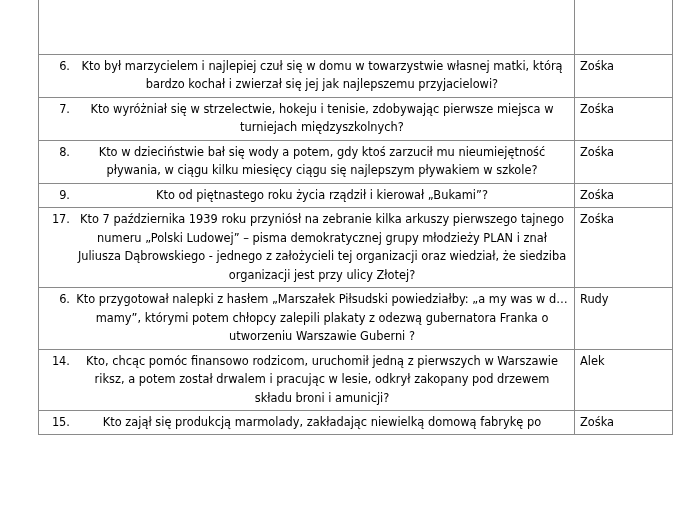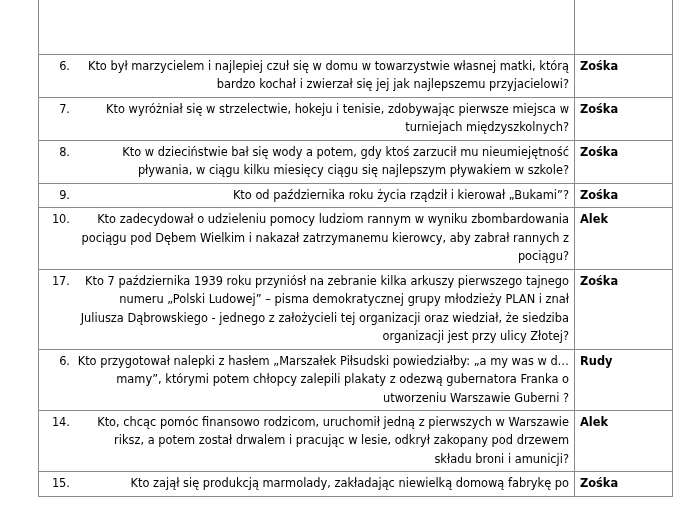--- a/index.html
+++ b/index.html
@@ -42,37 +42,36 @@
     vertical-align: top;
     padding: 2px 5px 3px 5px;
     word-wrap: break-word;
   }
   td.q-cell {
     padding-left: 6px;
     padding-right: 6px;
   }
   td.a-cell {
     padding-left: 6px;
-    font-weight: bold;
   }
   
   .q-row {
     display: flex;
     align-items: flex-start;
   }
   .q-num {
     flex: 0 0 auto;
     min-width: 26px;
     text-align: right;
     padding-right: 5px;
     white-space: nowrap;
   }
   .q-text {
     flex: 1 1 auto;
-    text-align: right;
+    text-align: center;
     hyphens: none;
   }
   
   .pad-bottom-1 { padding-bottom: 20px; }
 </style>
 </head>
 <body>
 
 <div class="page">
   <div class="table-wrap">
@@ -120,35 +119,26 @@
               <span class="q-text">Kto w dzieciństwie bał się wody a potem, gdy ktoś zarzucił mu nieumiejętność pływania, w ciągu kilku miesięcy ciągu się najlepszym pływakiem w szkole?</span>
             </div>
           </td>
           <td class="a-cell">Zośka</td>
         </tr>
 
         <tr>
           <td class="q-cell">
             <div class="q-row">
               <span class="q-num">9.</span>
-              <span class="q-text">Kto od października roku życia rządził i kierował „Bukami”?</span>
+              <span class="q-text">Kto od piętnastego roku życia rządził i kierował „Bukami”?</span>
             </div>
           </td>
           <td class="a-cell">Zośka</td>
         </tr>
 
-        <tr>
-          <td class="q-cell">
-            <div class="q-row">
-              <span class="q-num">10.</span>
-              <span class="q-text">Kto zadecydował o udzieleniu pomocy ludziom rannym w wyniku zbombardowania pociągu pod Dębem Wielkim i nakazał zatrzymanemu kierowcy,  aby zabrał rannych z pociągu?</span>
-            </div>
-          </td>
-          <td class="a-cell">Alek</td>
-        </tr>
 
 
         <tr>
           <td class="q-cell">
             <div class="q-row">
               <span class="q-num">17.</span>
               <span class="q-text">Kto 7 października 1939 roku przyniósł na zebranie kilka arkuszy pierwszego tajnego numeru „Polski Ludowej” – pisma demokratycznej grupy młodzieży PLAN i znał Juliusza Dąbrowskiego - jednego z założycieli tej organizacji oraz wiedział, że siedziba organizacji jest  przy ulicy Złotej?</span>
             </div>
           </td>
           <td class="a-cell">Zośka</td>

